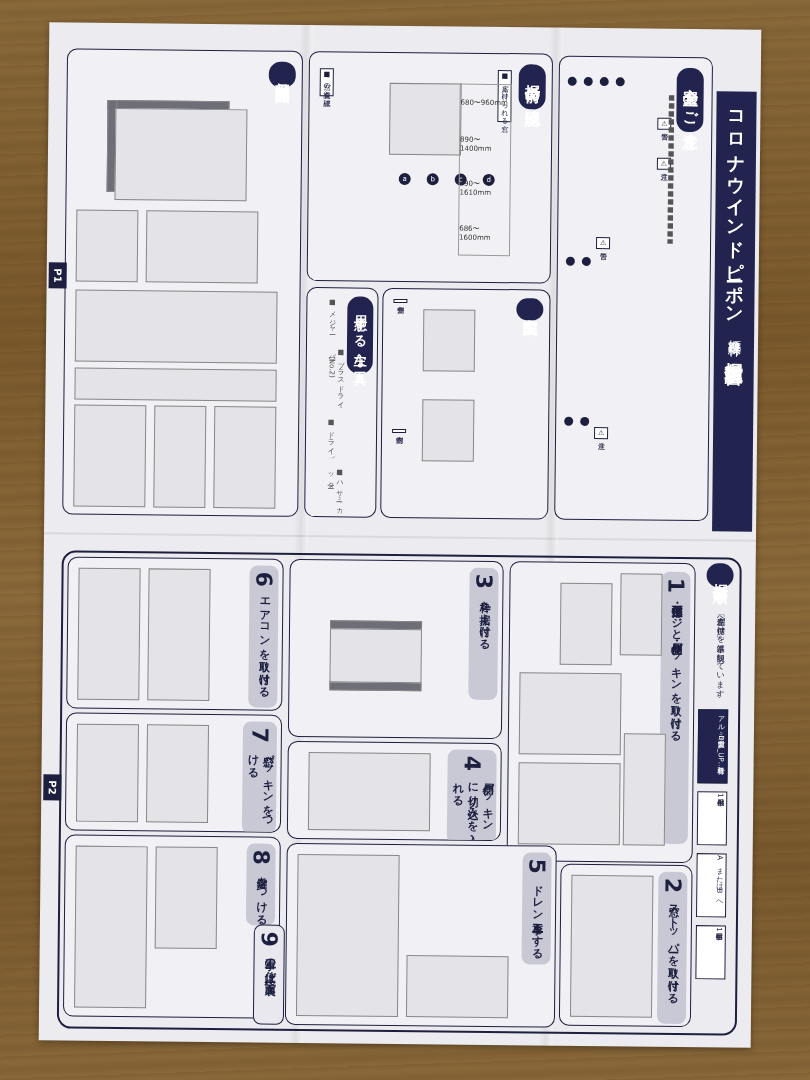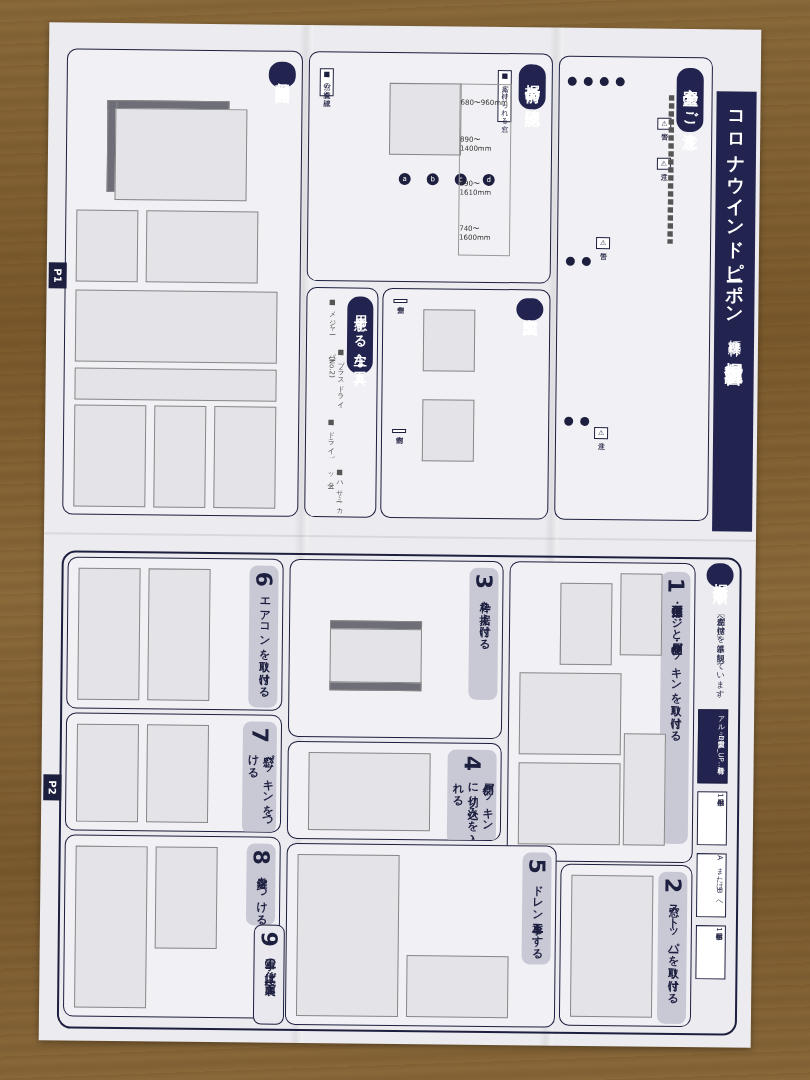--- a/index.html
+++ b/index.html
@@ -75,21 +75,21 @@
       <div style="position:absolute;left:90px;top:120px;width:110px;height:20px;display:flex;gap:16px;">
         <span class="icon-c" style="position:static;width:12px;height:12px;color:#fff;font-size:7px;text-align:center;line-height:12px;">a</span>
         <span class="icon-c" style="position:static;width:12px;height:12px;color:#fff;font-size:7px;text-align:center;line-height:12px;">b</span>
         <span class="icon-c" style="position:static;width:12px;height:12px;color:#fff;font-size:7px;text-align:center;line-height:12px;">c</span>
         <span class="icon-c" style="position:static;width:12px;height:12px;color:#fff;font-size:7px;text-align:center;line-height:12px;">d</span>
       </div>
       <div style="position:absolute;left:150px;top:30px;width:50px;height:170px;border:1px solid #999;display:flex;flex-direction:column;justify-content:space-around;font-size:7px;color:#333;">
         <span>680〜960mm</span>
         <span>890〜1400mm</span>
         <span>490〜1610mm</span>
-        <span>740〜1600mm</span>
+        <span>686〜1600mm</span>
       </div>
     </div>
 
     <div class="panel" style="left:318px;top:244px;width:166px;height:228px;">
       <div class="vtitle" style="right:6px;top:8px;">完成図</div>
       <div class="diagram" style="left:40px;top:20px;width:50px;height:60px;"></div>
       <div class="diagram" style="left:40px;top:110px;width:50px;height:60px;"></div>
       <span class="tag" style="left:10px;top:10px;">室外側</span>
       <span class="tag" style="left:10px;top:140px;">室内側</span>
     </div>

